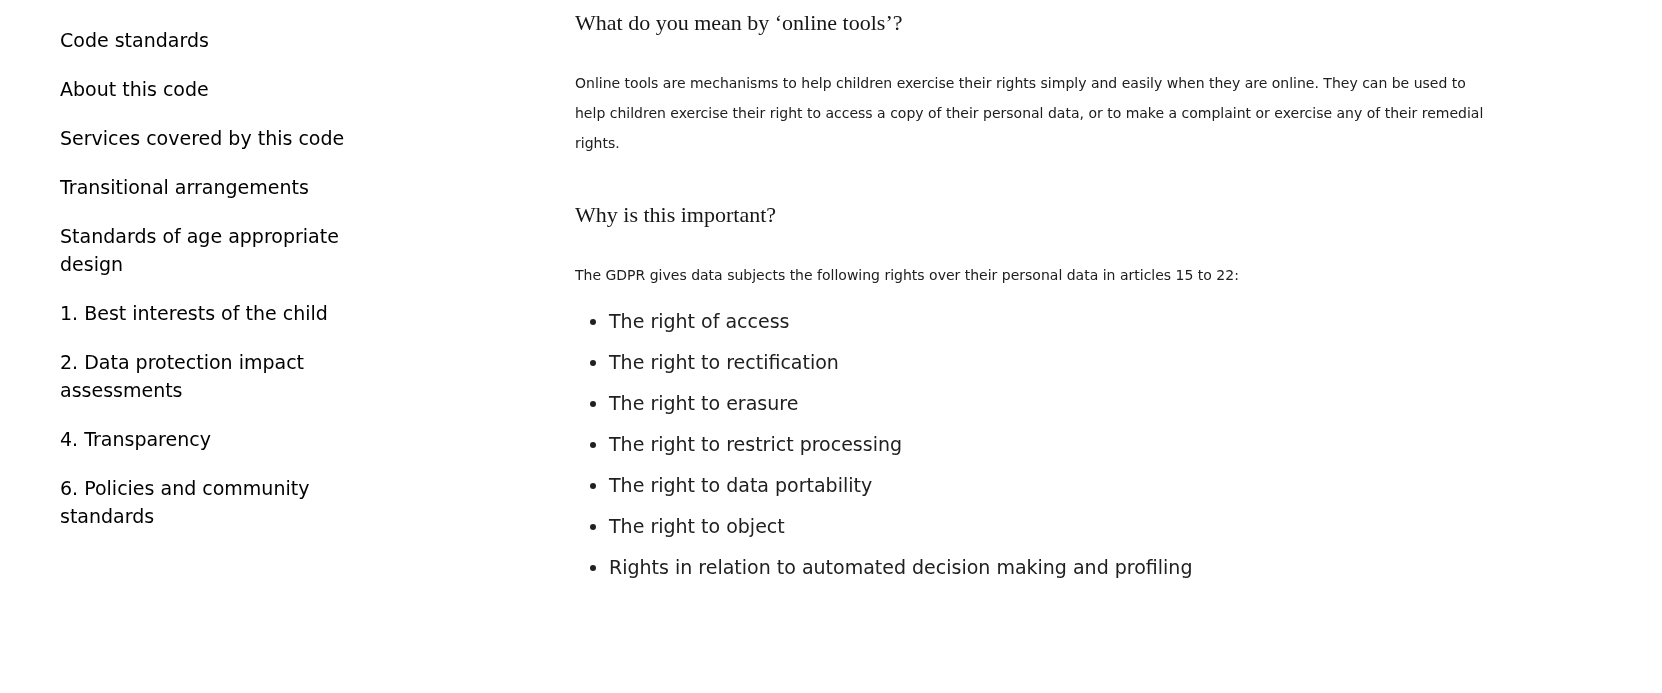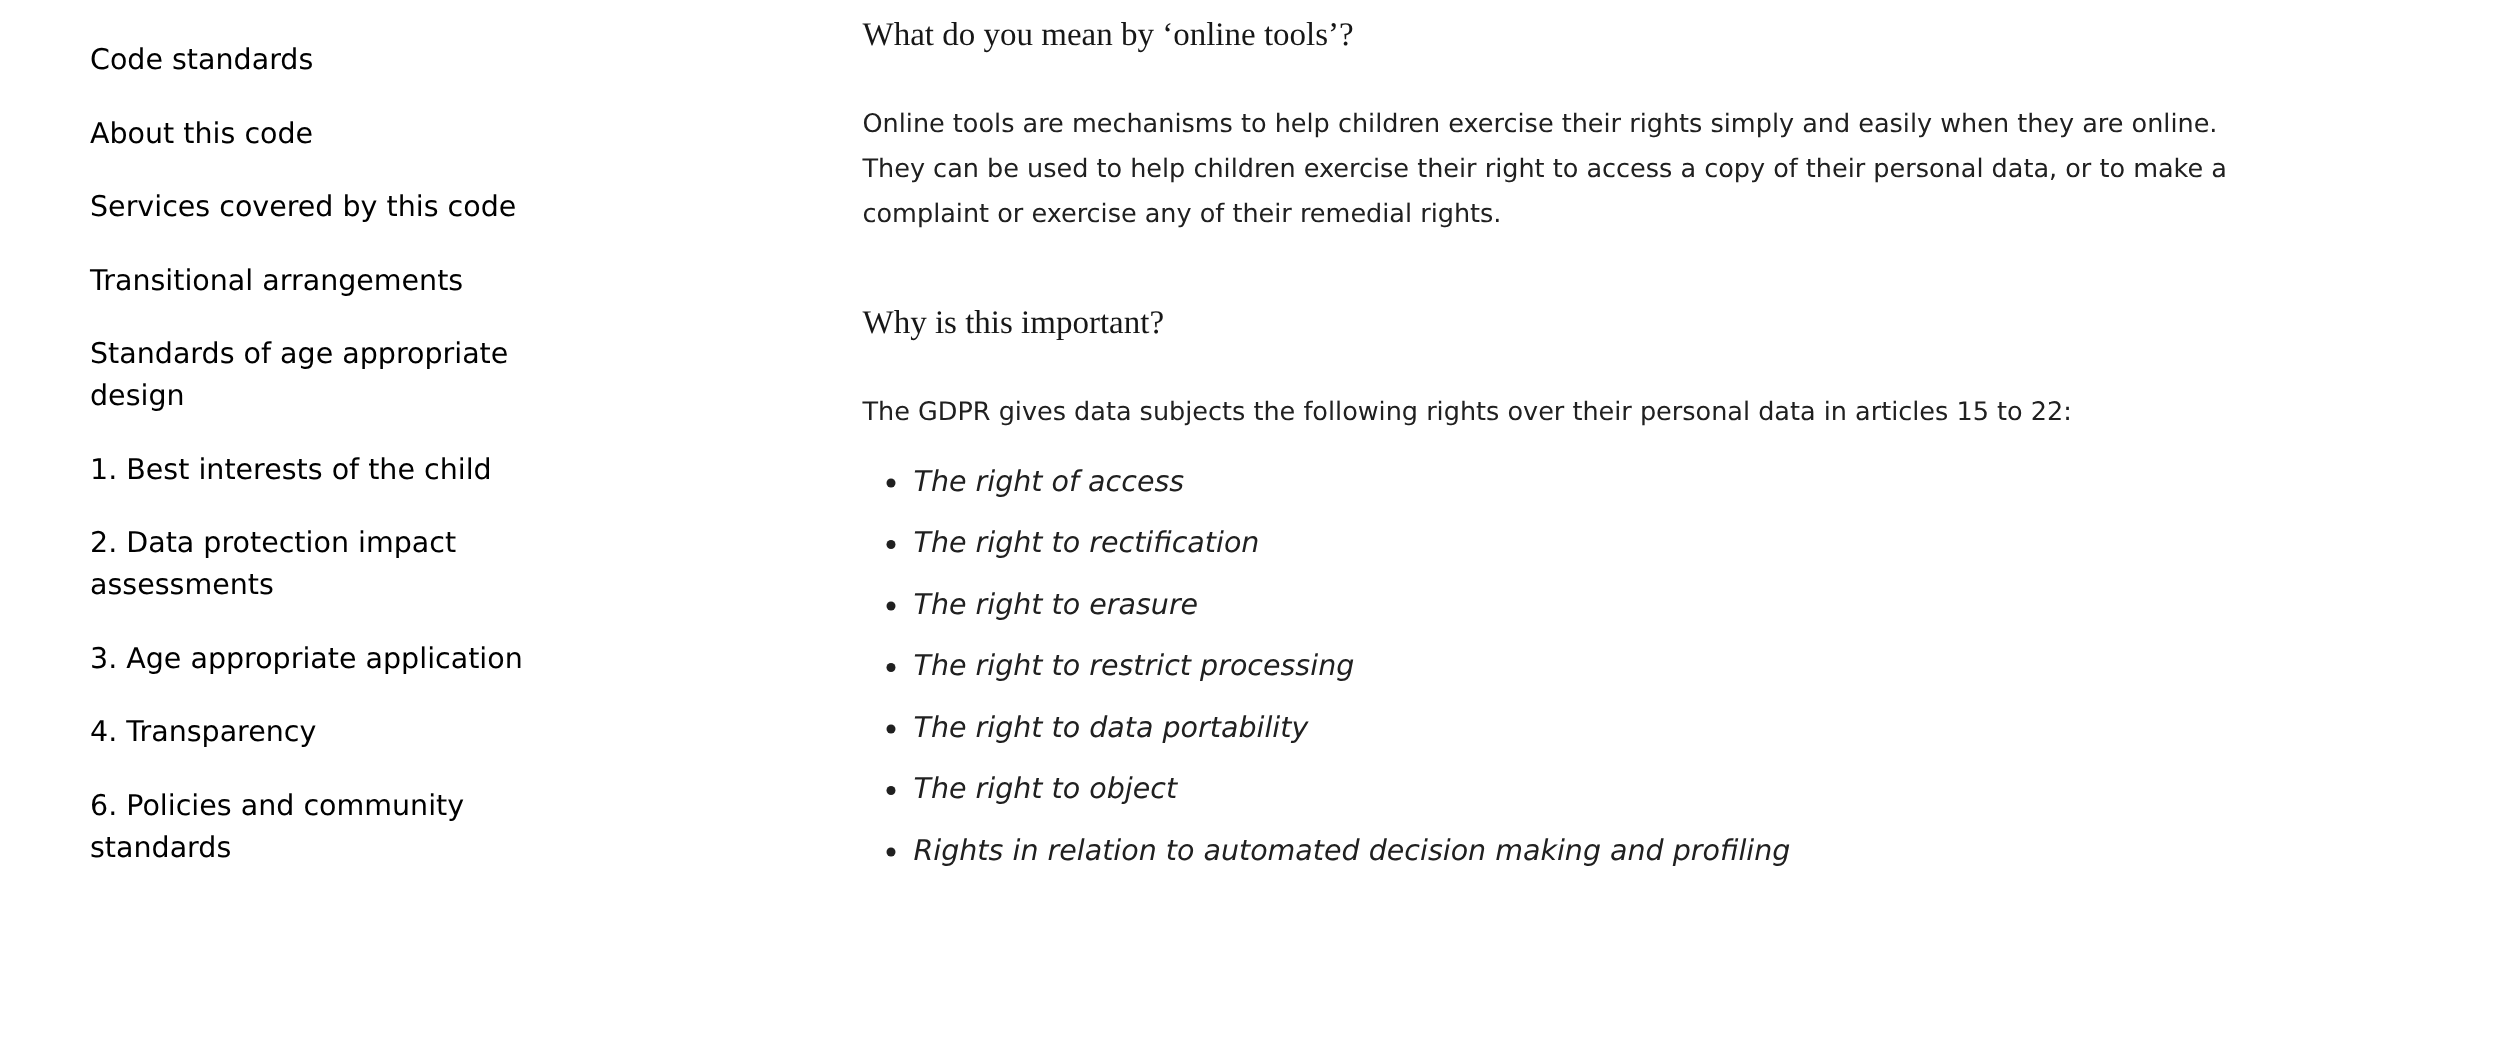--- a/index.html
+++ b/index.html
@@ -43,31 +43,30 @@
   .content h2 {
     font-family: "Liberation Serif", serif;
     font-weight: normal;
     font-size: 22px;
     line-height: 38px;
     color: #171717;
     margin: 0 0 26px 0;
   }
   .content h2.spaced { margin-top: 38px; }
   .content p {
-    font-size: 17px;
+    font-size: 14px;
     line-height: 30px;
     margin: 0 0 38px 0;
     color: #202020;
   }
   .content p.intro { margin-bottom: 0; }
   .rights-list {
     margin: 18px 0 0 0;
     padding-left: 34px;
     list-style-type: disc;
-    font-style: italic;
   }
   .rights-list li {
     font-size: 19px;
     line-height: 26px;
     margin-bottom: 15px;
     color: #202020;
   }
 </style>
 </head>
 <body>
@@ -75,21 +74,20 @@
 <div class="page">
 
   <nav class="sidebar">
     <a class="nav-link">Code standards</a>
     <a class="nav-link">About this code</a>
     <a class="nav-link">Services covered by this code</a>
     <a class="nav-link">Transitional arrangements</a>
     <a class="nav-link">Standards of age appropriate design</a>
     <a class="nav-link">1. Best interests of the child</a>
     <a class="nav-link">2. Data protection impact assessments</a>
-    <a class="nav-link">3. Age appropriate application</a>
     <a class="nav-link">4. Transparency</a>
     <a class="nav-link">6. Policies and community standards</a>
   </nav>
 
   <main class="content">
     <h2>What do you mean by ‘online tools’?</h2>
     <p>Online tools are mechanisms to help children exercise their rights simply and easily when they are online. They can be used to help children exercise their right to access a copy of their personal data, or to make a complaint or exercise any of their remedial rights.</p>
 
     <h2 class="spaced">Why is this important?</h2>
     <p class="intro">The GDPR gives data subjects the following rights over their personal data in articles 15 to 22:</p>

